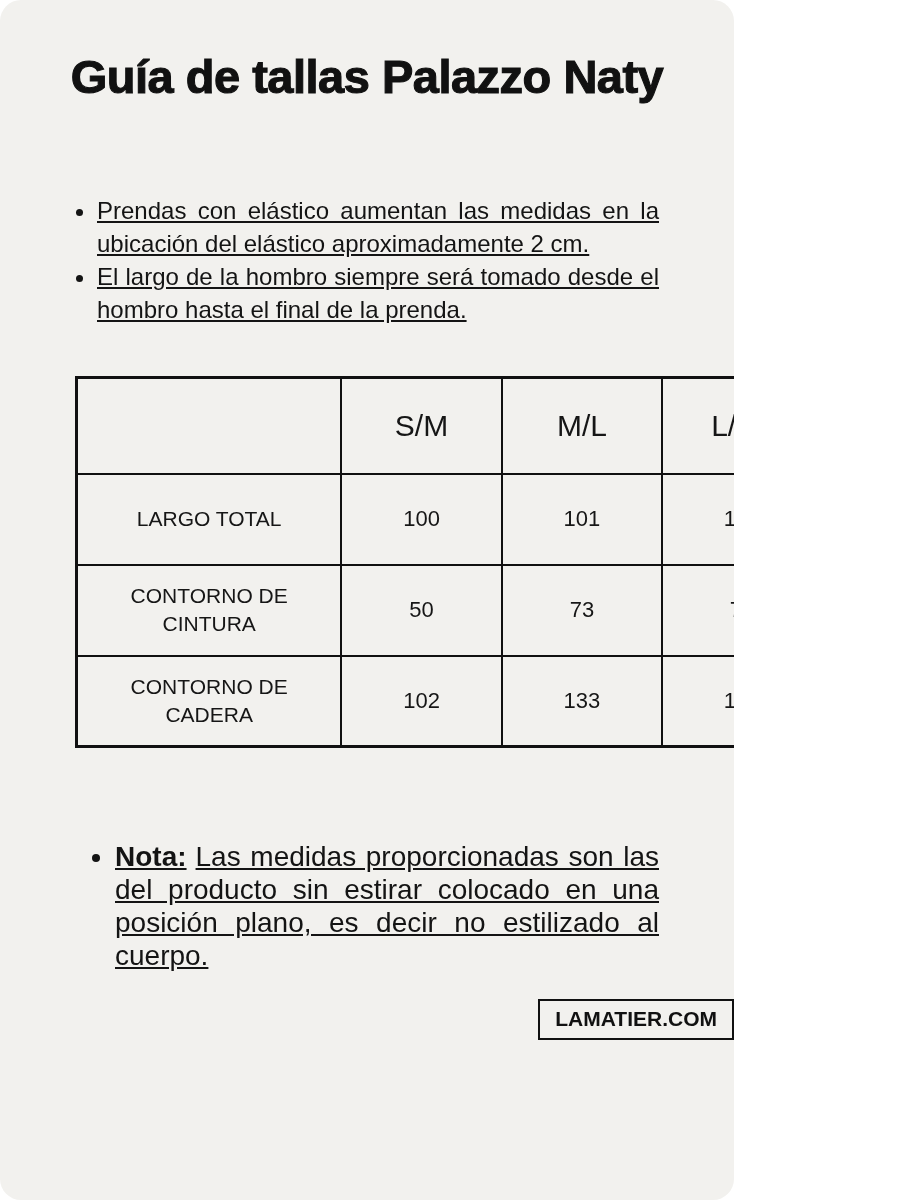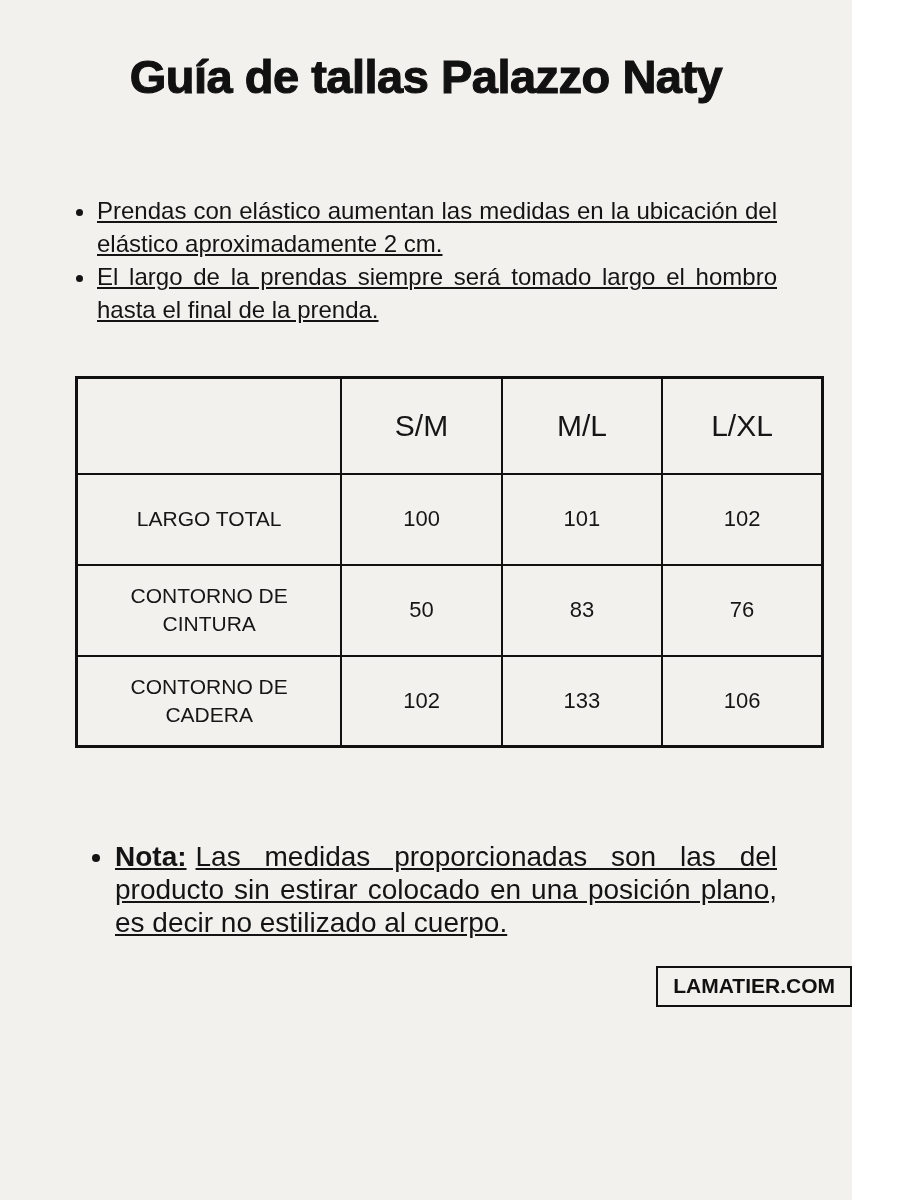--- a/index.html
+++ b/index.html
@@ -1,27 +1,28 @@
 <!DOCTYPE html>
 <html><head>
 <meta charset="utf-8">
 <style>
   html, body {
     margin: 0;
     padding: 0;
   }
   .page {
     position: relative;
-    width: 852px;
+    width: 734px;
     height: 1200px;
     background: #f2f1ee;
     color: #141414;
     font-family: "Liberation Sans", sans-serif;
     overflow: hidden;
     box-sizing: border-box;
+    border-radius: 21px;
   }
   
   .title {
     margin: 0;
     padding-top: 50px;
     text-align: center;
     font-size: 47px;
     line-height: 1.15;
     font-weight: 900;
     letter-spacing: -0.5px;
@@ -106,21 +107,21 @@
 </head>
 <body>
 
 <div class="page">
 
   <h1 class="title">Guía de tallas Palazzo Naty</h1>
 
   <div class="considerations">
     <ul class="bullet-list">
       <li>Prendas con elástico aumentan las medidas en la ubicación del elástico aproximadamente 2 cm.</li>
-      <li>El largo de la prendas siempre será tomado largo el hombro hasta el final de la prenda.</li>
+      <li>El largo de la hombro siempre será tomado desde el hombro hasta el final de la prenda.</li>
     </ul>
   </div>
 
   <table class="size-table">
     <colgroup>
       <col class="c-label">
         <col class="c-size">
         <col class="c-size">
         <col class="c-size">
     </colgroup>
@@ -139,21 +140,21 @@
         </td>
         <td class="num">100</td>
         <td class="num">101</td>
         <td class="num">102</td>
       </tr>
       <tr>
         <td class="row-label">
           <span class="label-inner">CONTORNO DE CINTURA</span>
         </td>
         <td class="num">50</td>
-        <td class="num">83</td>
+        <td class="num">73</td>
         <td class="num">76</td>
       </tr>
       <tr>
         <td class="row-label">
           <span class="label-inner">CONTORNO DE CADERA</span>
         </td>
         <td class="num">102</td>
         <td class="num">133</td>
         <td class="num">106</td>
       </tr>

